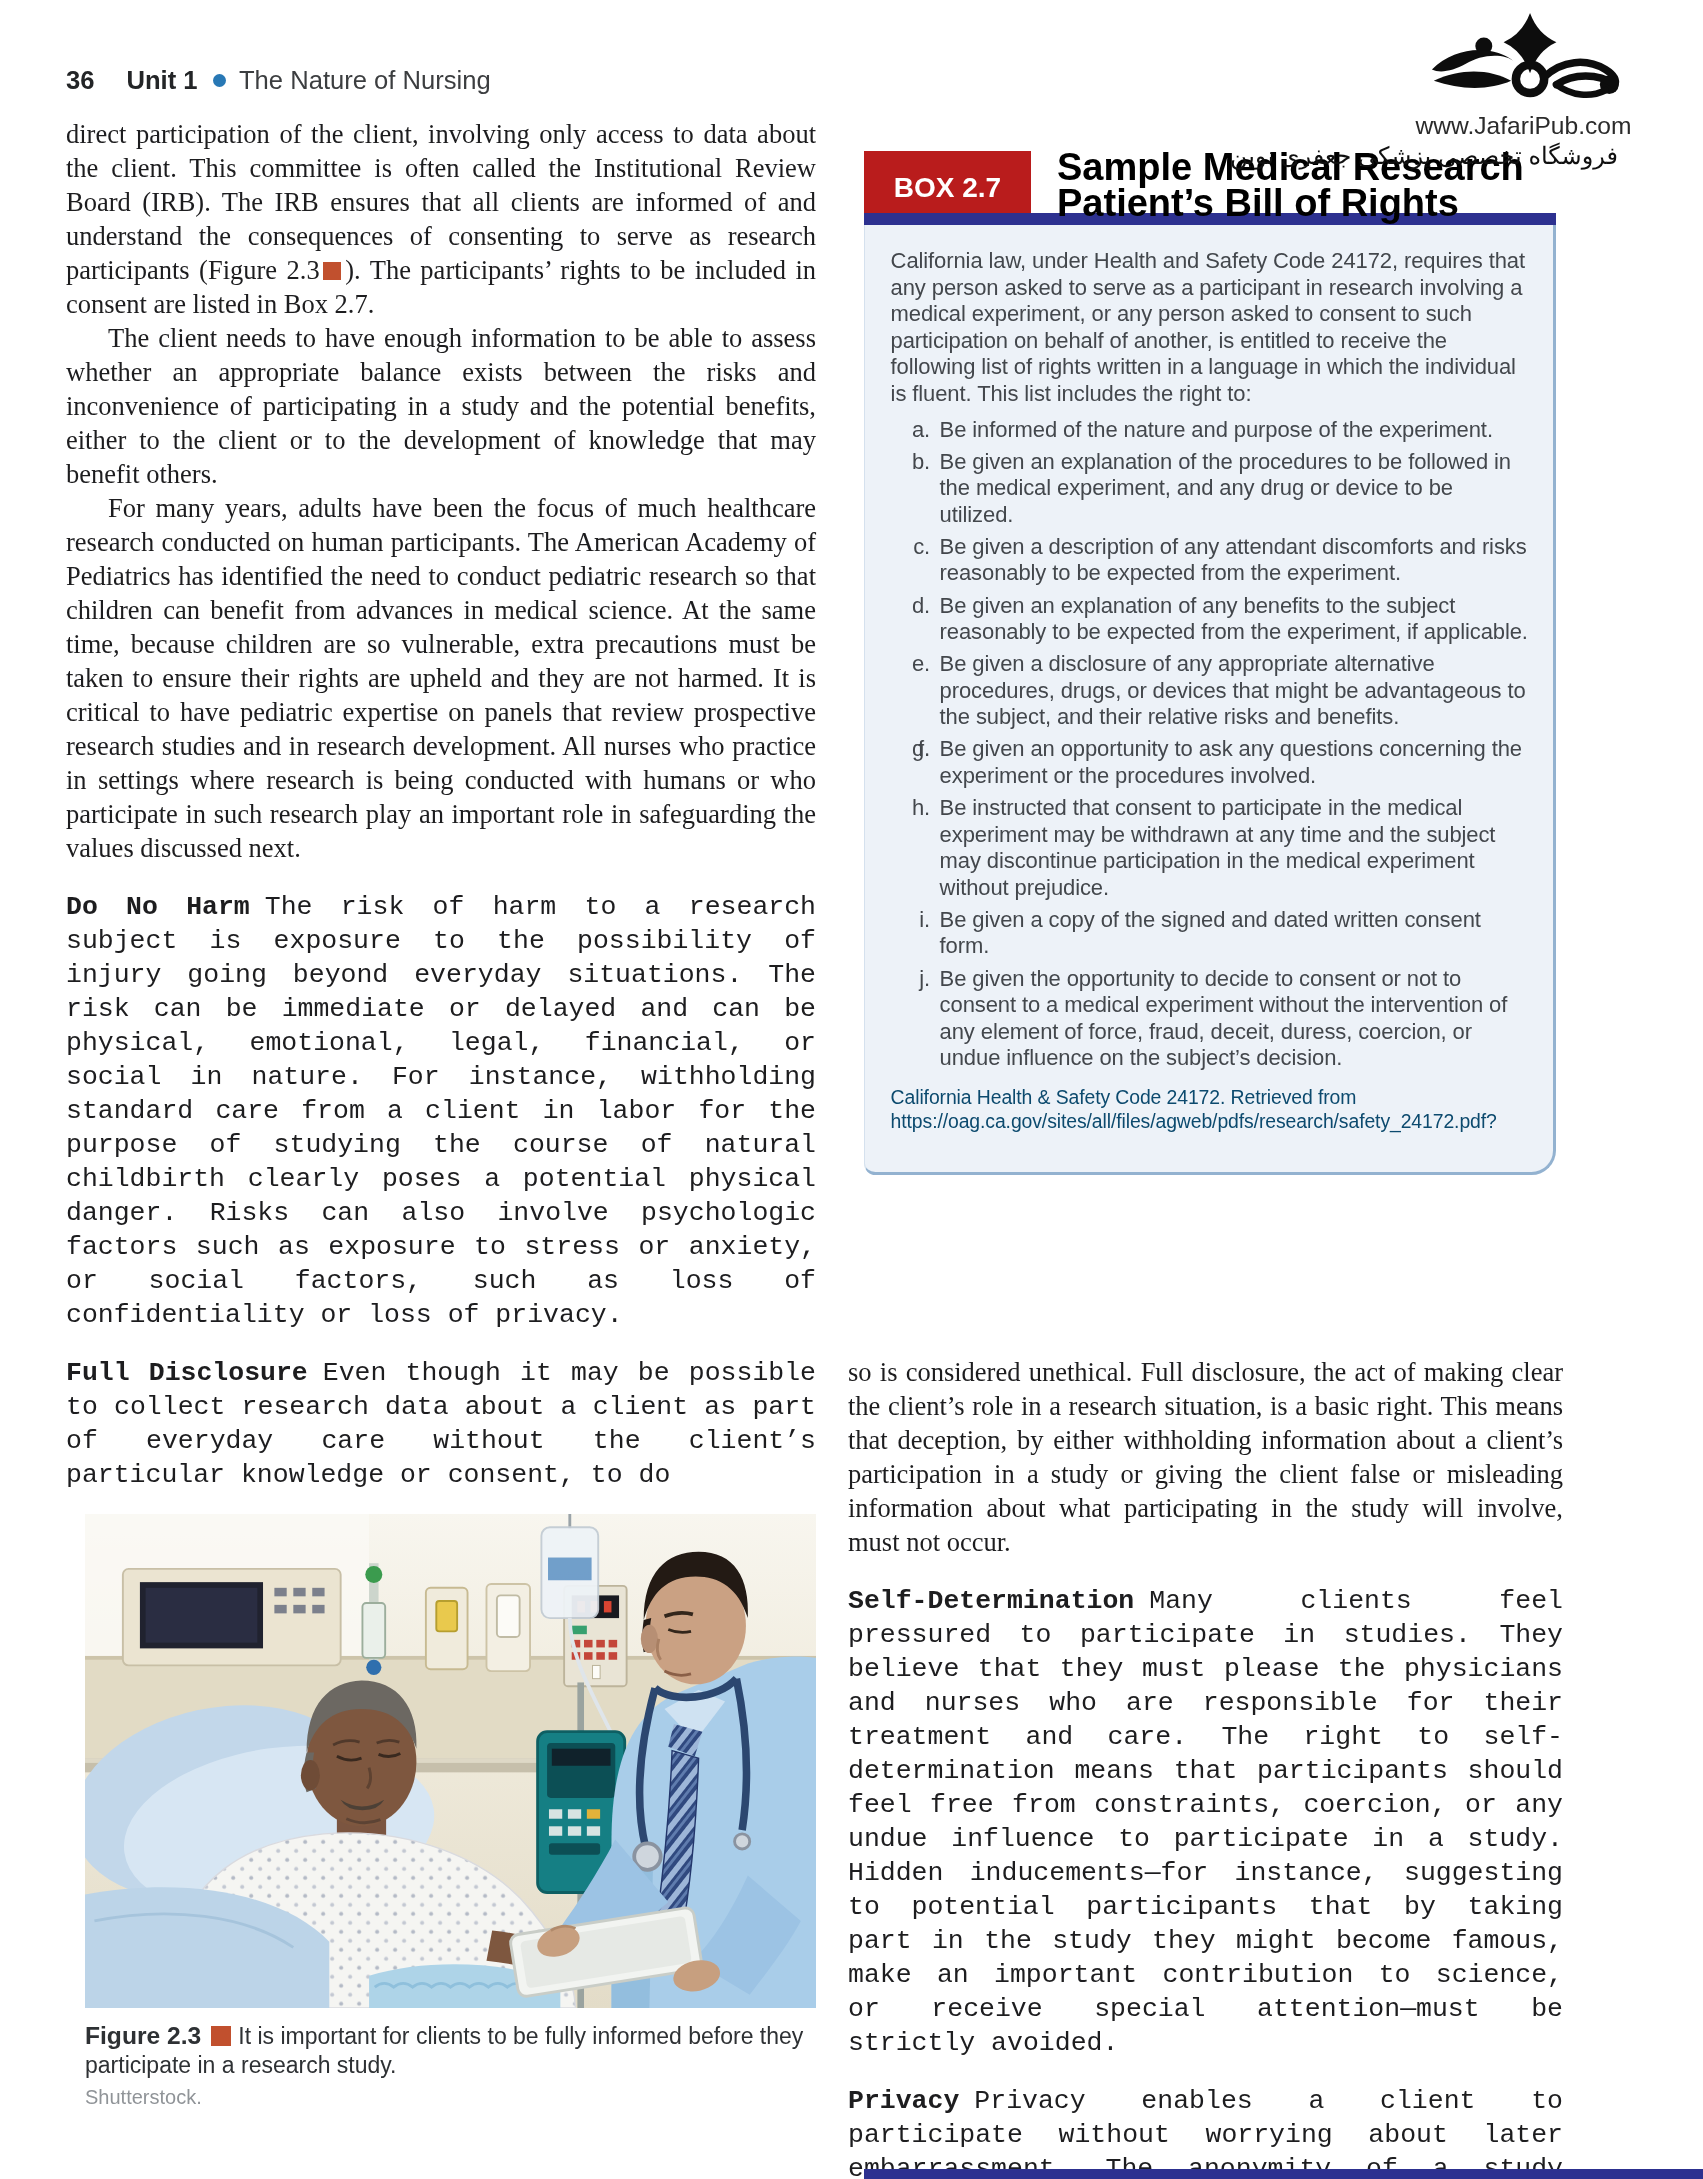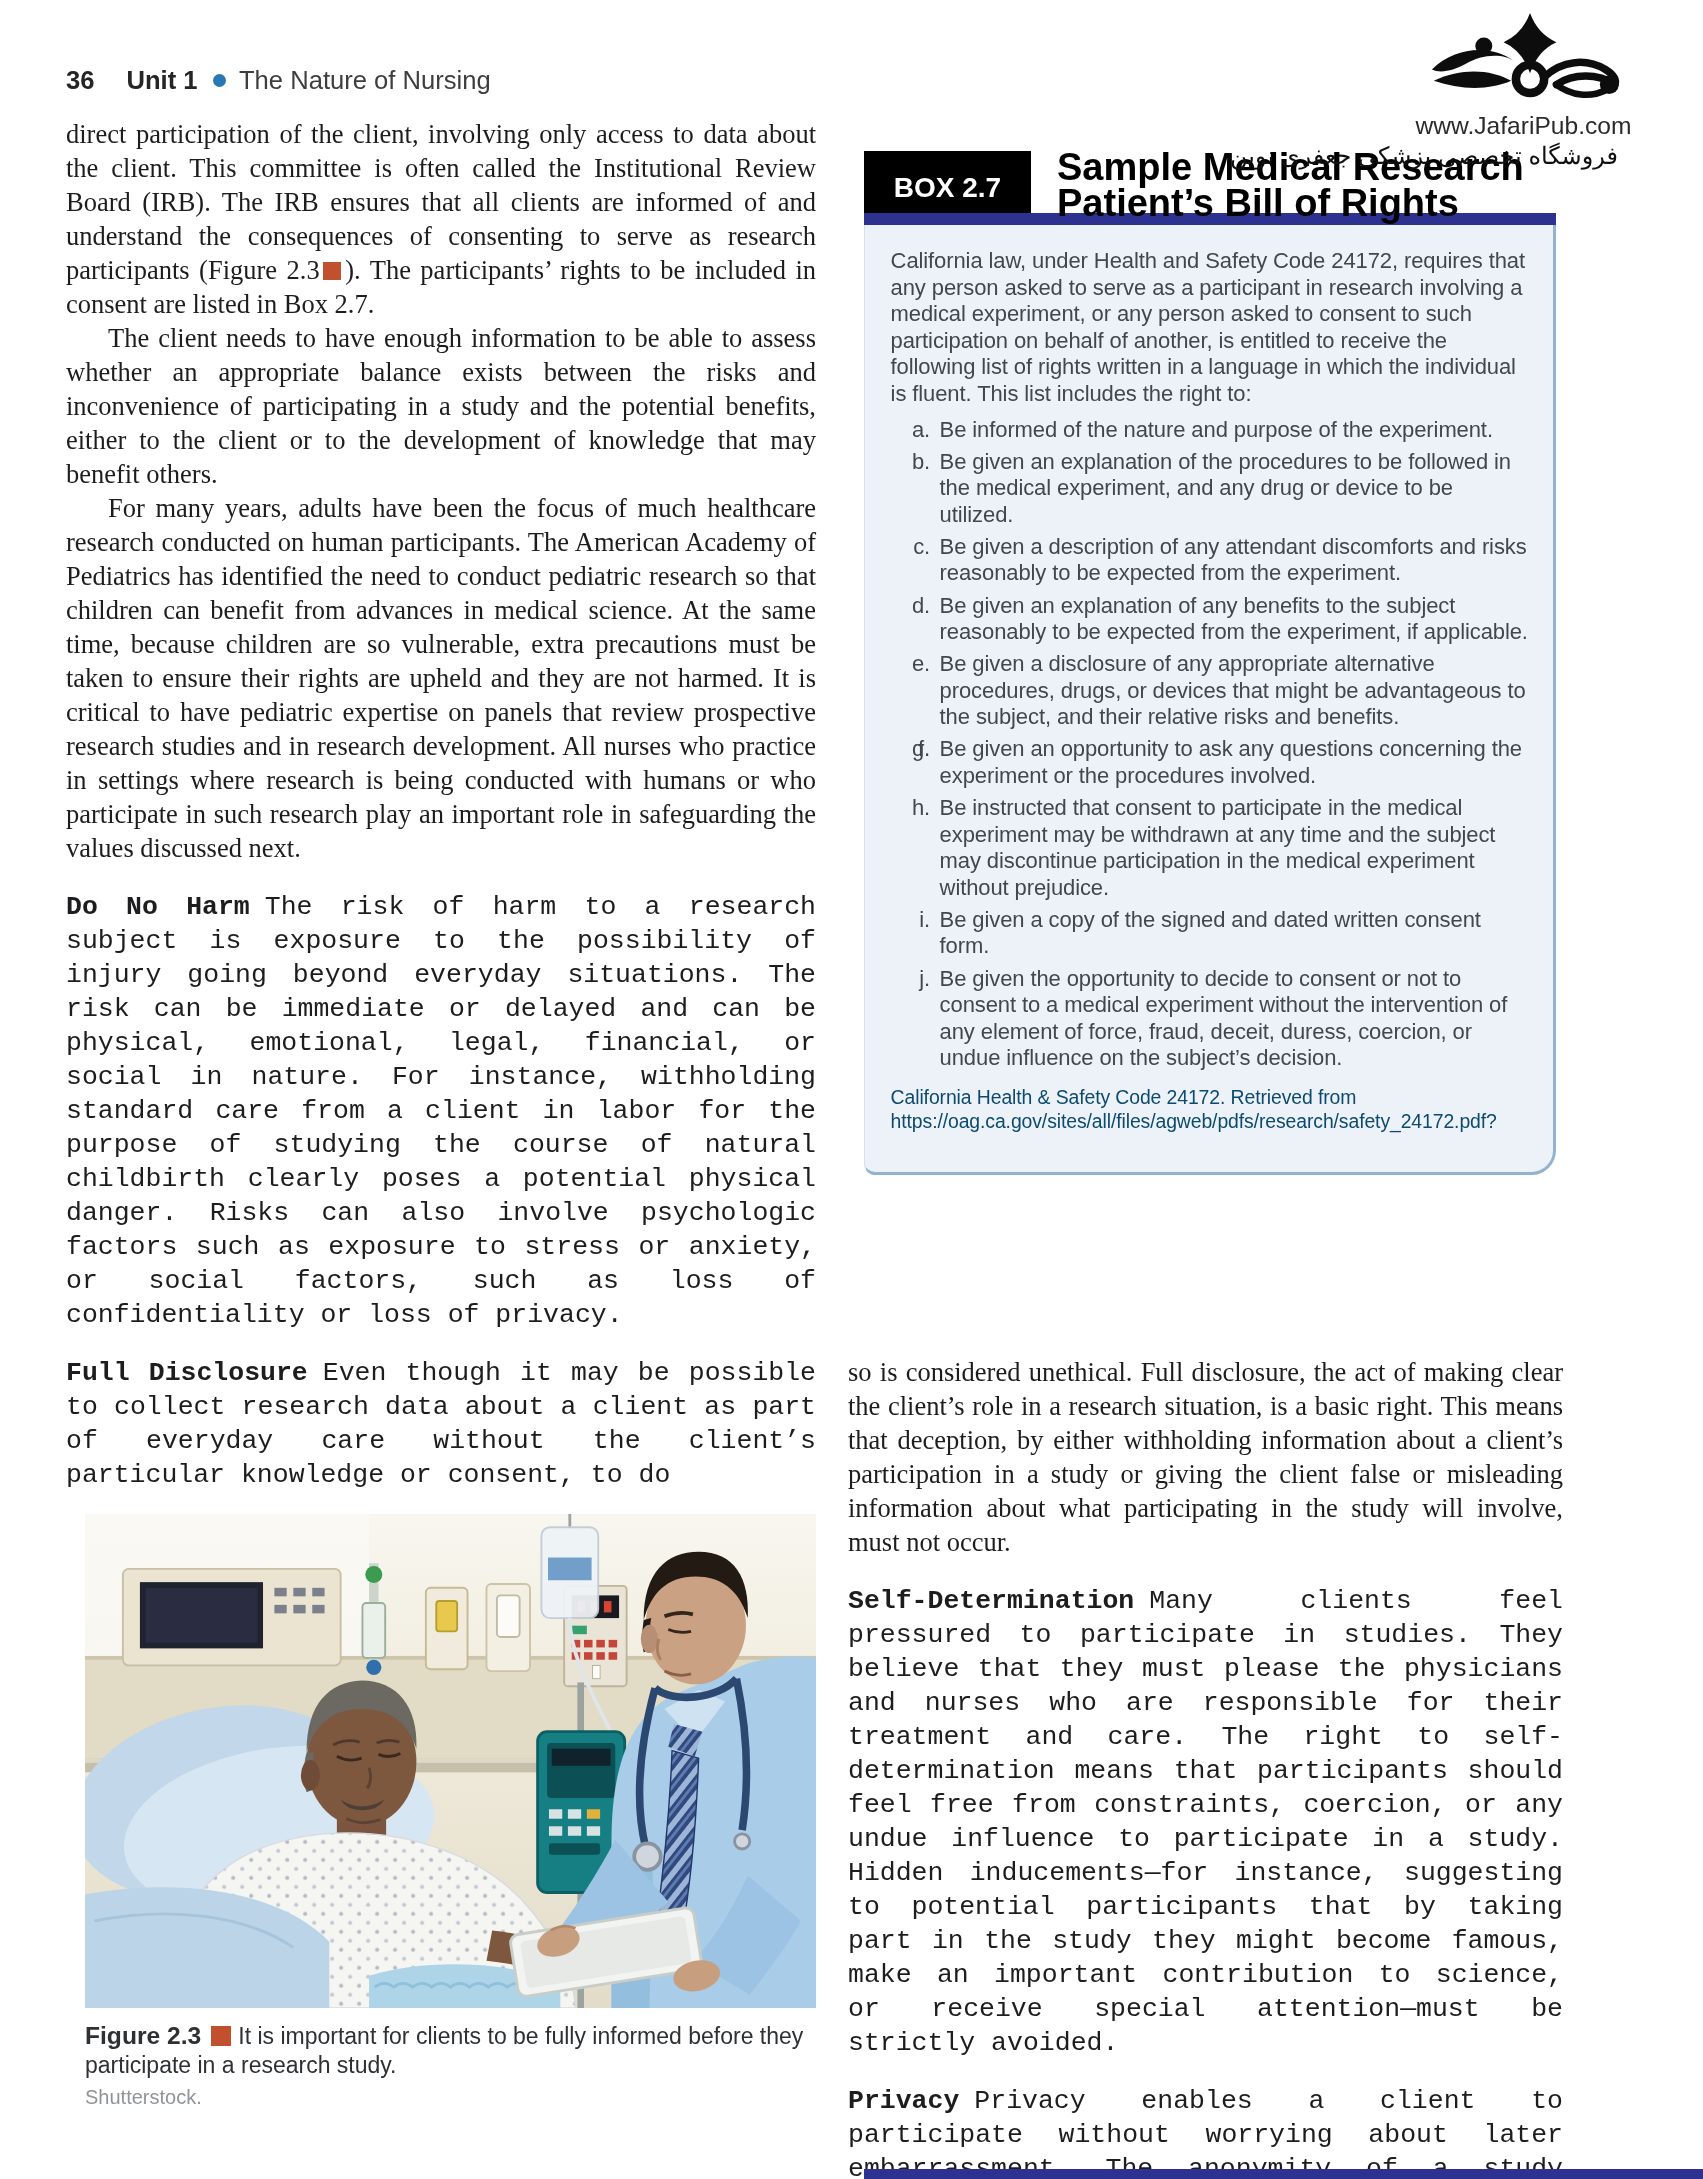--- a/index.html
+++ b/index.html
@@ -20,21 +20,21 @@
   .col-right{position:absolute;top:1355px;left:848px;width:715px;}
   .serif p{margin:0;}
   .serif p.indent{text-indent:42px;}
   .serif p.section{margin-top:24.6px;font-family:Liberation Mono, monospace;}
   .runin{font-weight:bold;margin-right:15px;}
   .sq{display:inline-block;width:18px;height:18px;background:#c1502e;vertical-align:-0.9px;margin:0 3.8px;}
 
   
   .box{position:absolute;top:151px;left:864px;width:692px;}
   .box-header{position:relative;height:74px;}
-  .box-tab{position:absolute;left:0;top:0;width:167px;height:74px;background:#000000;
+  .box-tab{position:absolute;left:0;top:0;width:167px;height:74px;background:#b91c1c;
            color:#ffffff;font-weight:bold;font-size:28px;display:flex;align-items:center;justify-content:center;}
   .box-rule{position:absolute;left:0;right:0;bottom:0;height:12.3px;background:#2d3190;}
   .box-title{position:absolute;left:193px;top:-1.9px;font-weight:bold;font-size:38px;line-height:36px;color:#000000;}
   .box-body{background:#edf2f8;border-left:0.9px solid #d5e1ee;border-right:3.8px solid #93b2d0;
             border-bottom:3.8px solid #93b2d0;border-radius:0 0 24.6px 11.4px;
             padding:23px 24.6px 19px 25.6px;font-size:22px;line-height:26.5px;color:#43474c;letter-spacing:-0.1px;}
   .box-intro{margin:0 0 9.5px 0;text-align:left;}
   .box-list{list-style:none;margin:0;padding:0;}
   .box-list li{position:relative;padding-left:49px;margin-bottom:5.7px;}
   .box-list .li-letter{position:absolute;left:9.5px;width:30px;text-align:right;}

